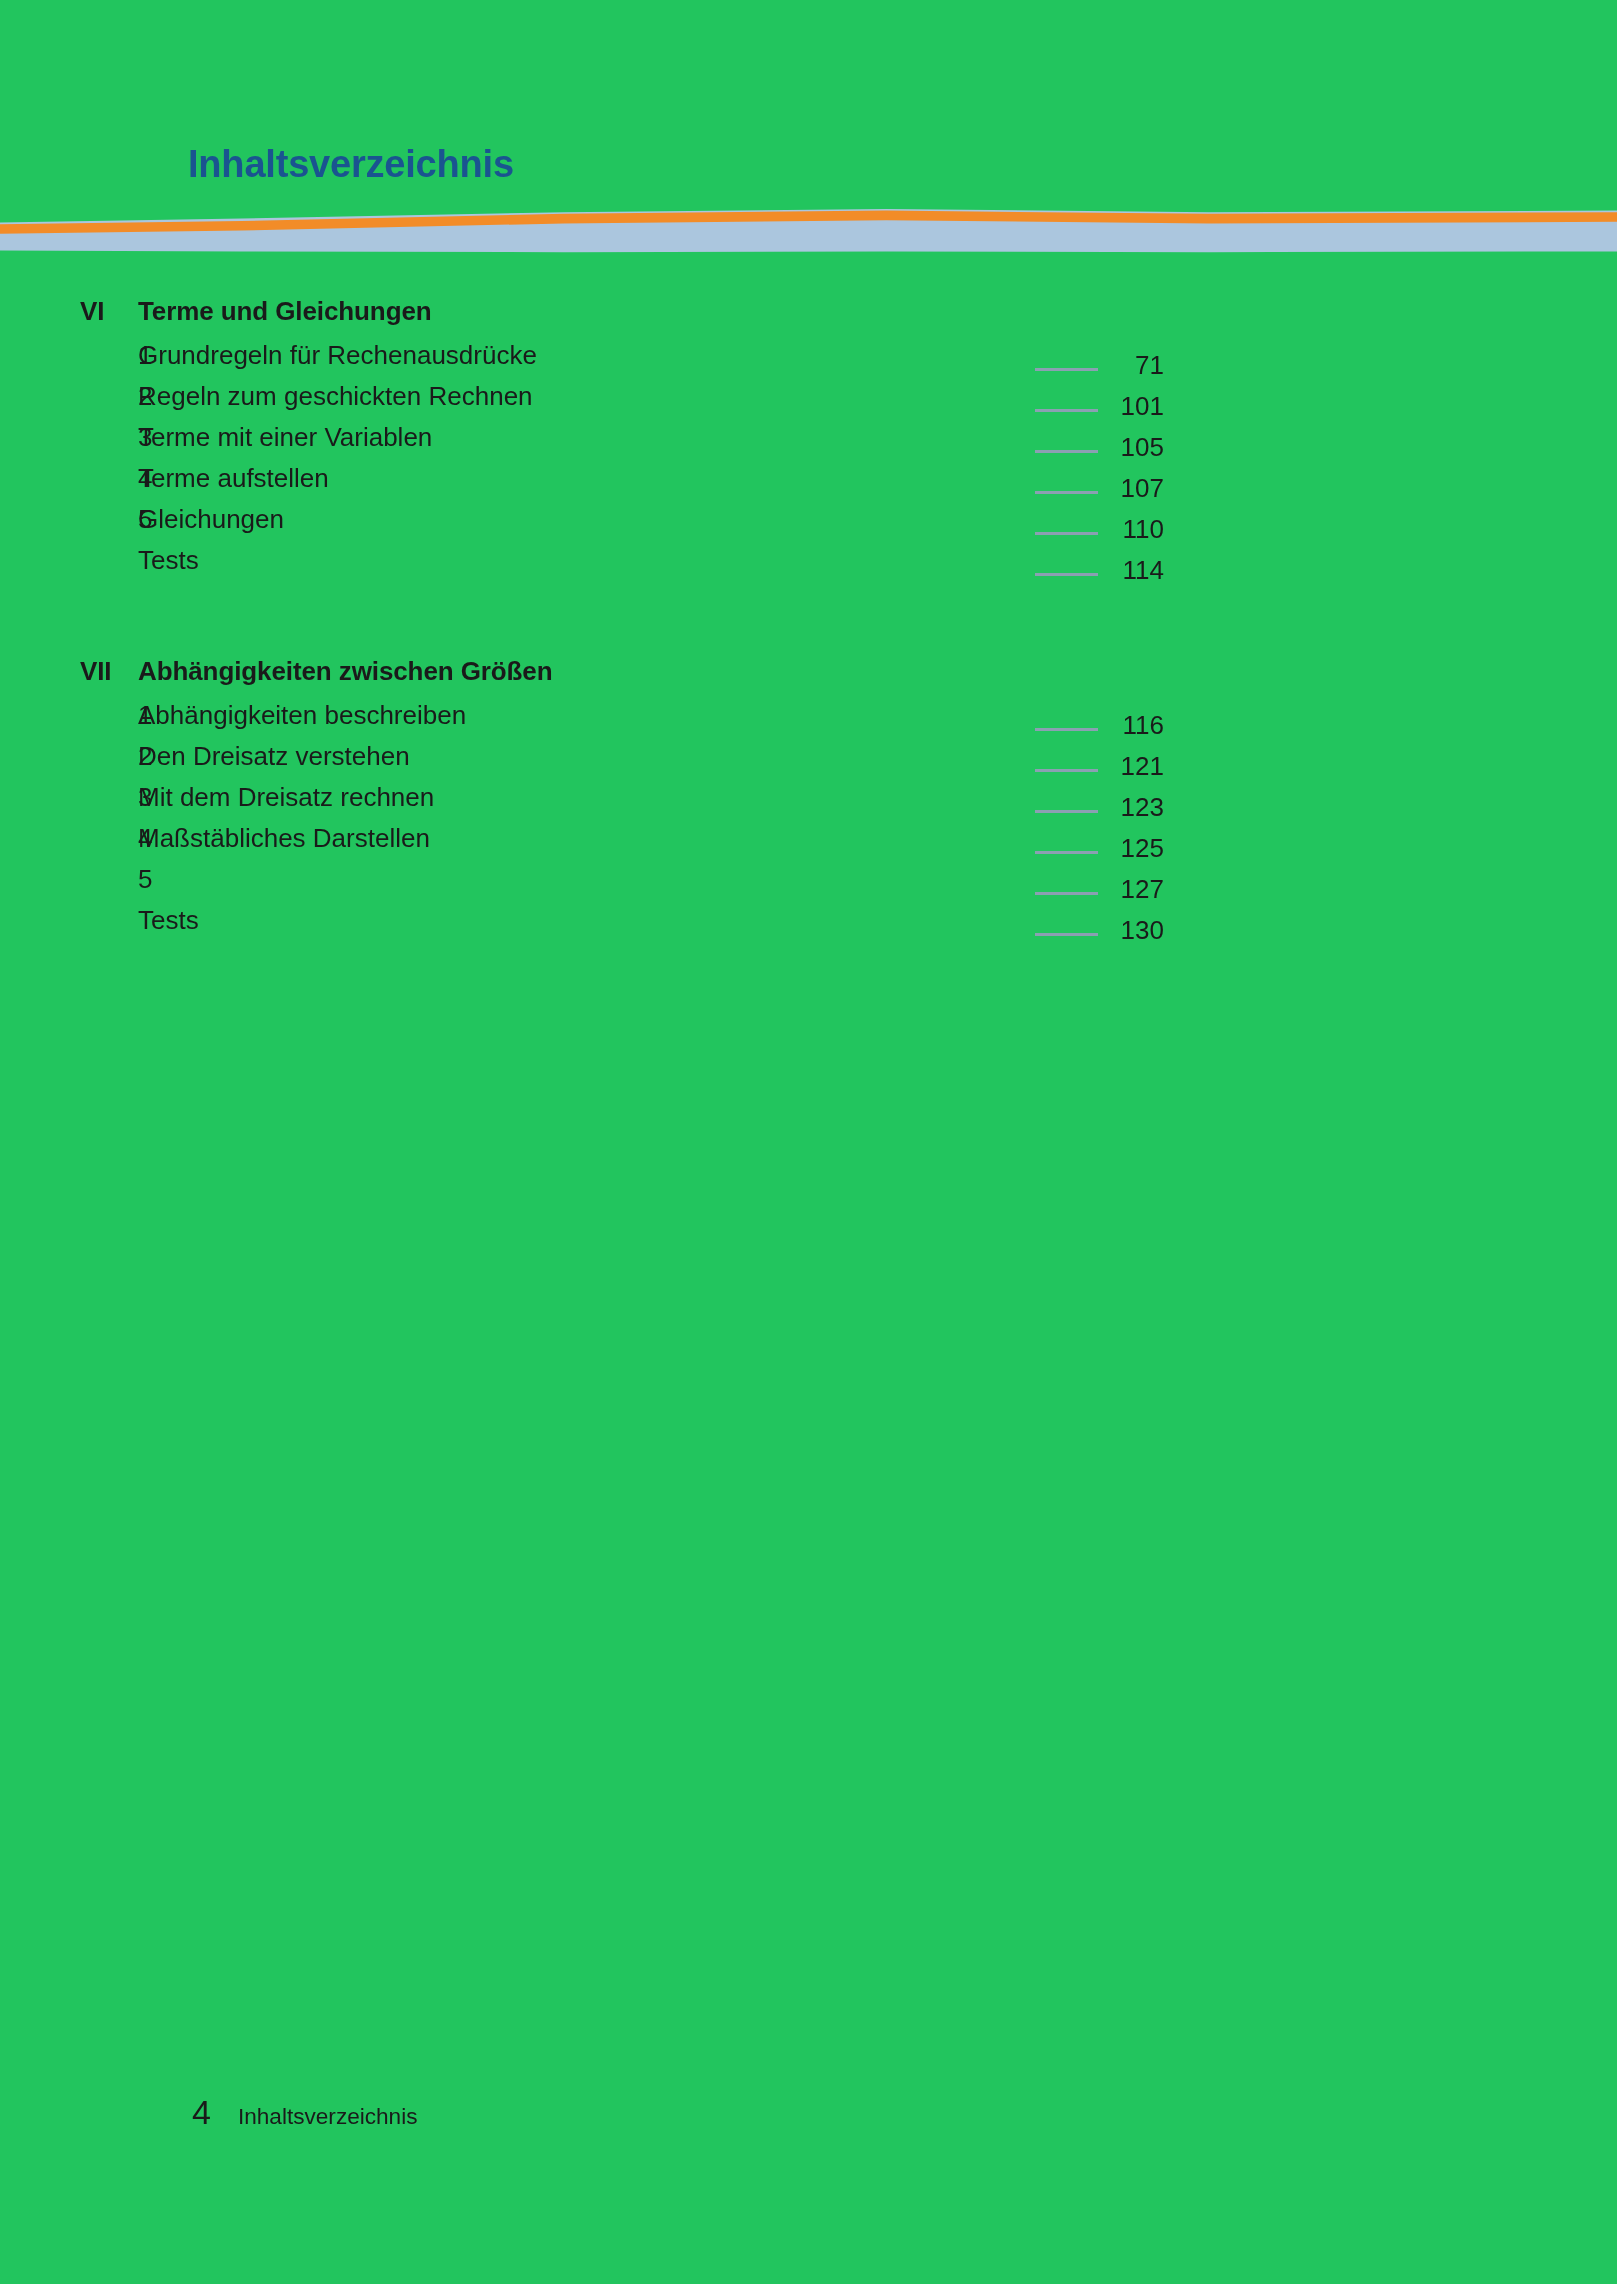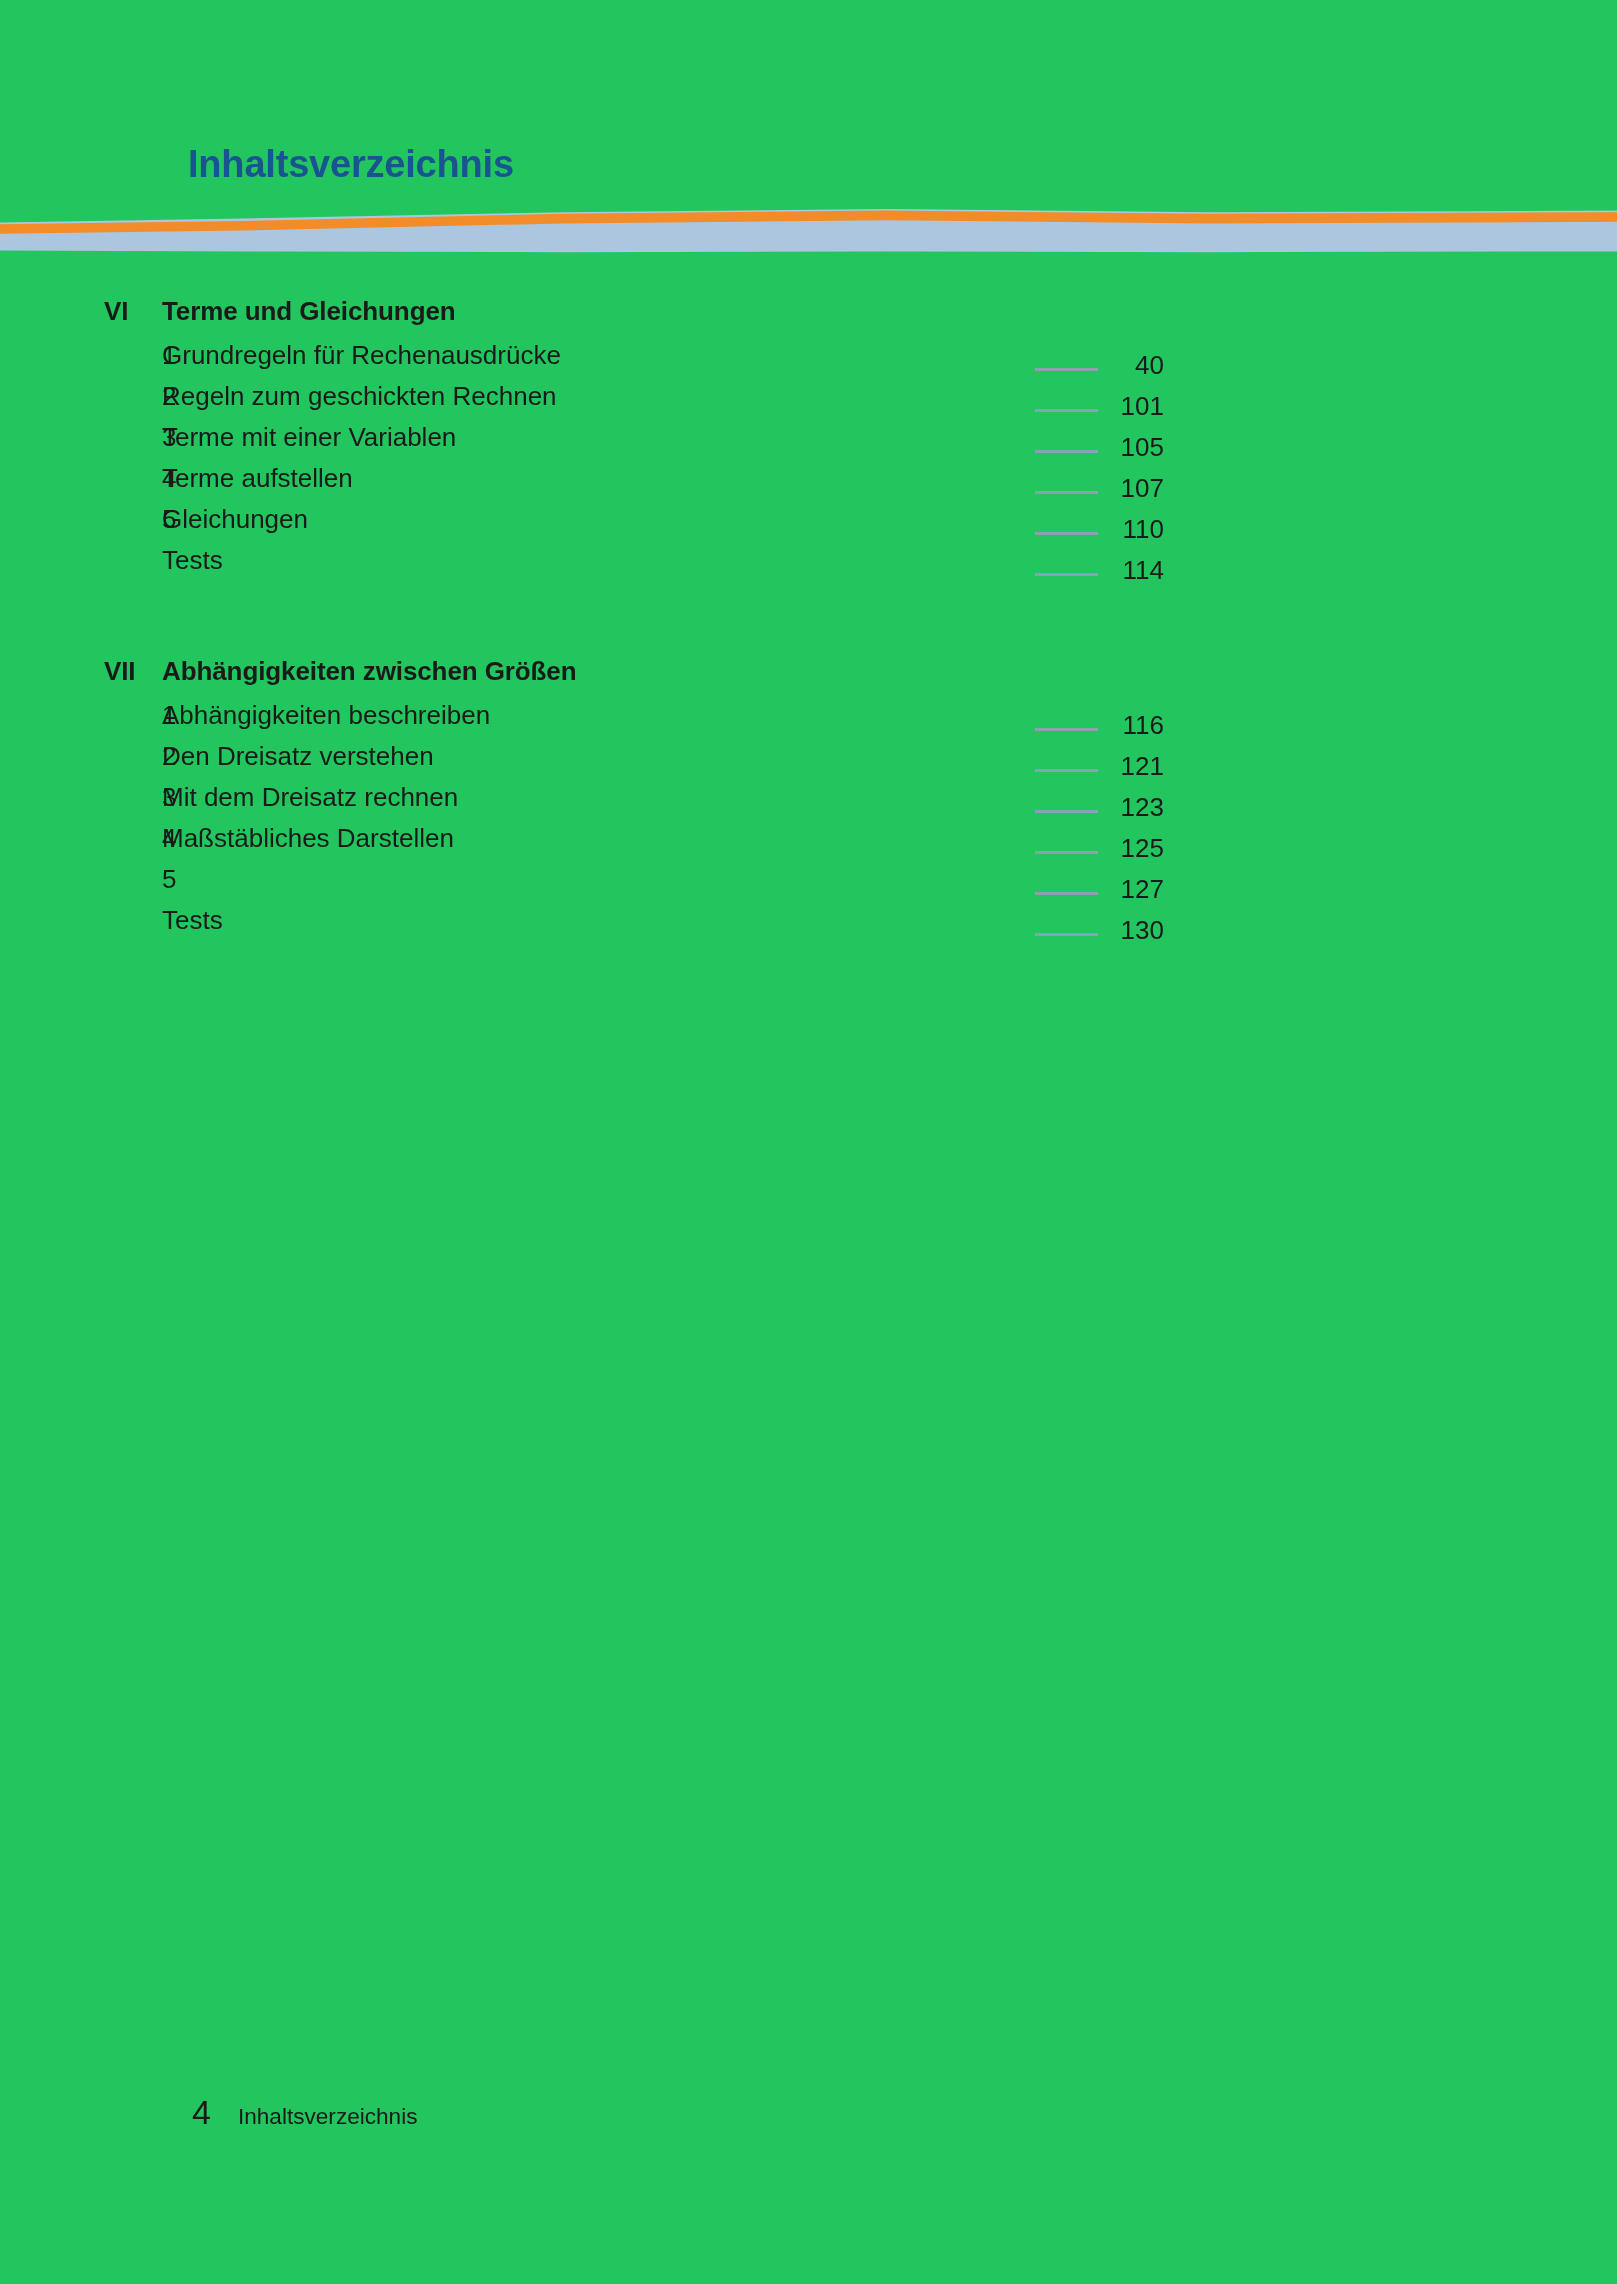--- a/index.html
+++ b/index.html
@@ -69,21 +69,21 @@
   }
   .toc-section + .toc-section {
     margin-top: 70px;
   }
 
   .toc-row {
     position: relative;
     display: flex;
     align-items: baseline;
     height: 40px;
-    padding-left: 104px;
+    padding-left: 80px;
     padding-right: 454px;
   }
 
   
   .toc-row.level-section {
     height: 44px;
     font-weight: 700;
     font-size: 26px;
     letter-spacing: -0.1px;
   }
@@ -209,21 +209,21 @@
 
       <div class="toc-row level-section">
         <span class="col-num">VI</span>
         <span class="col-title">Terme und Gleichungen</span>
       </div>
 
       <div class="toc-row level-entry">
         <span class="col-num">1</span>
         <span class="col-title">Grundregeln für Rechenausdrücke</span>
         <span class="leader"></span>
-        <span class="col-page">40</span>
+        <span class="col-page">71</span>
       </div>
 
       <div class="toc-row level-entry">
         <span class="col-num">2</span>
         <span class="col-title">Regeln zum geschickten Rechnen</span>
         <span class="leader"></span>
         <span class="col-page">101</span>
       </div>
 
       <div class="toc-row level-entry">

